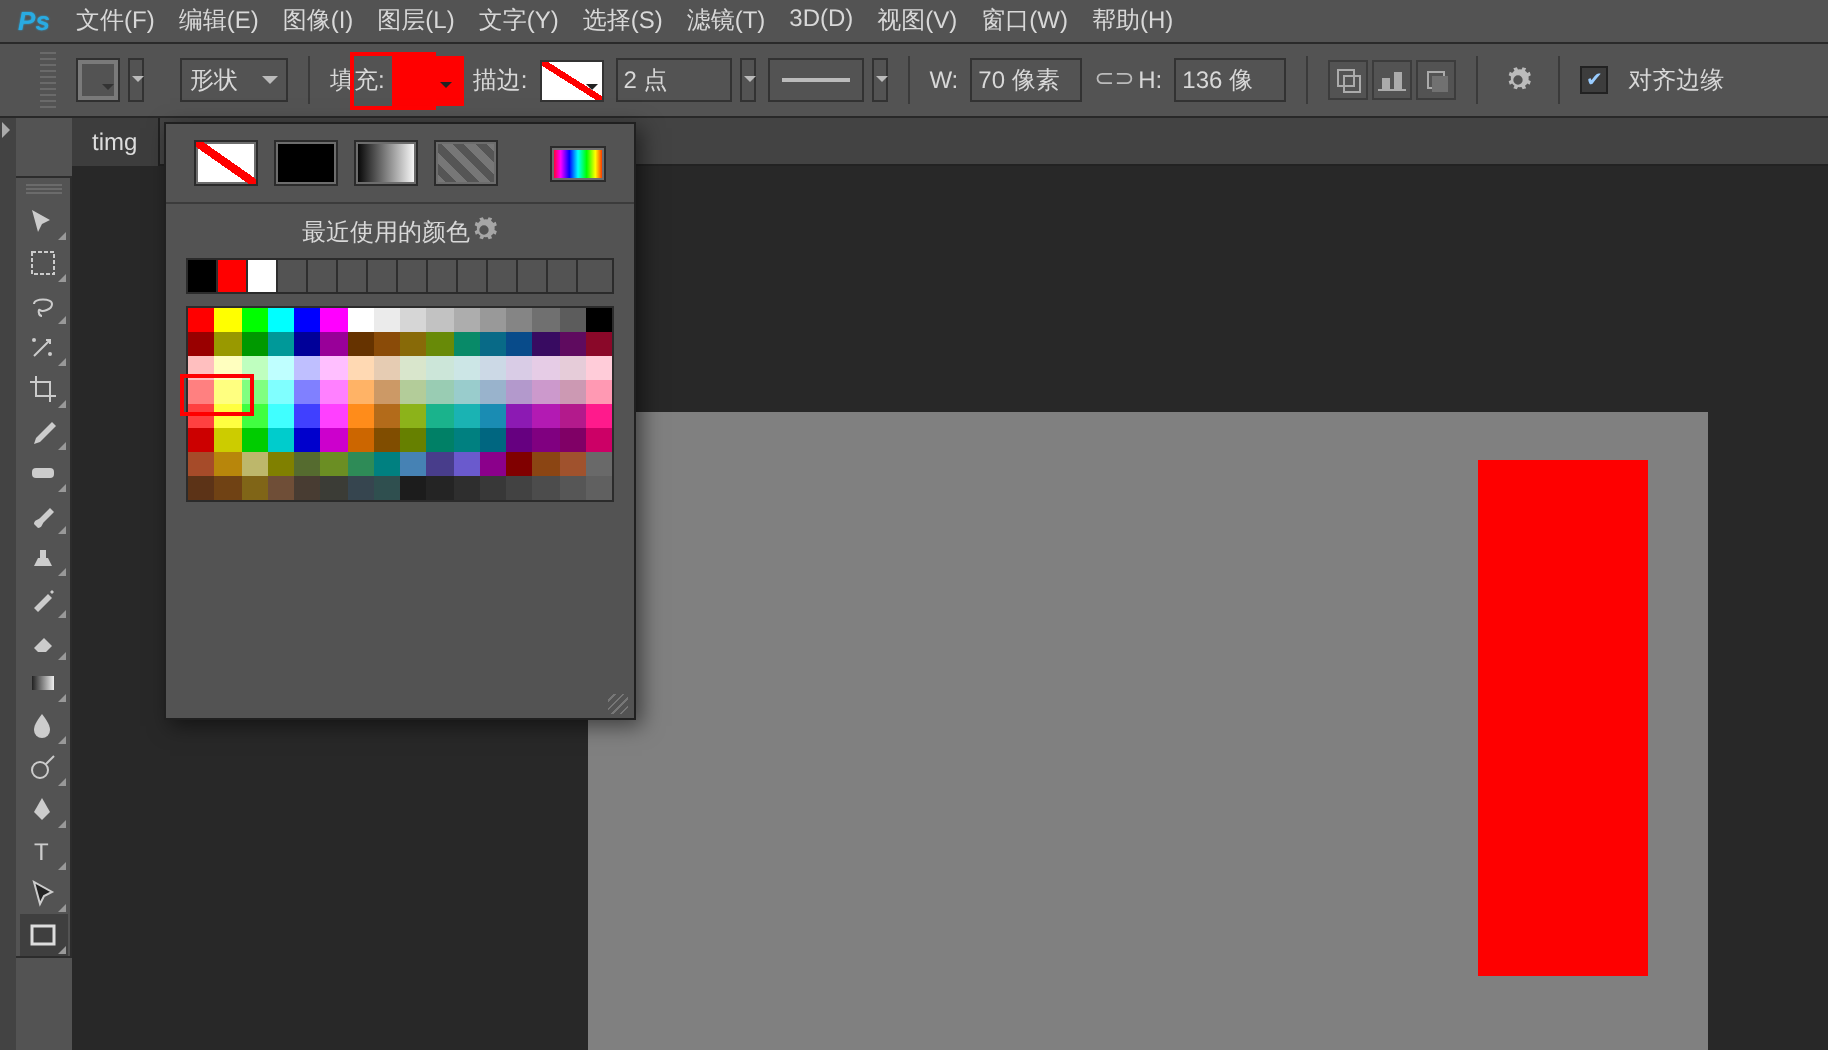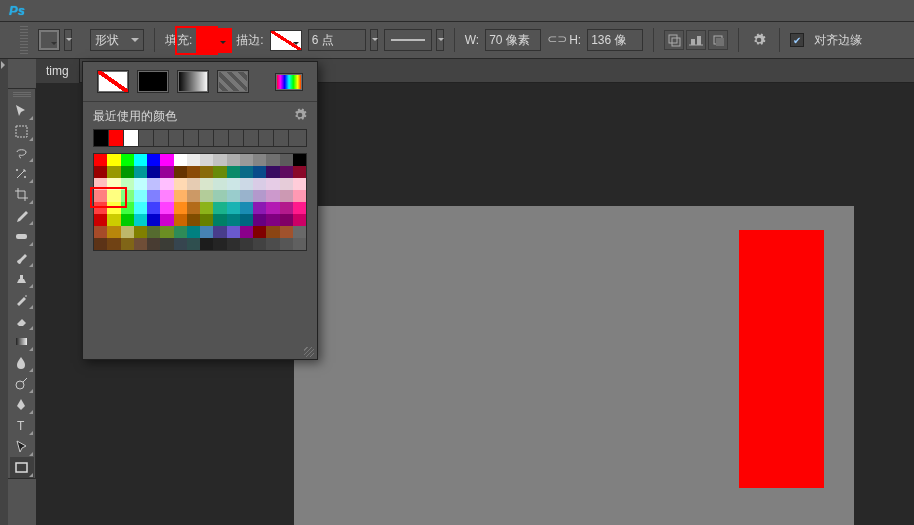--- a/index.html
+++ b/index.html
@@ -48,39 +48,52 @@
 .color-panel{position:absolute;left:82px;top:61px;width:236px;height:299px;background:#535353;border:1px solid #202020;box-shadow:3px 3px 10px rgba(0,0,0,0.5);z-index:50}
 .cp-row1{height:40px;display:flex;align-items:center;padding:0 14px;gap:8px;border-bottom:1px solid #3b3b3b}
 .sw-mode{width:32px;height:23px;border:1px solid #2b2b2b;box-shadow:inset 0 0 0 1px #6d6d6d}
 .sw-mode.none{background:#fff;position:relative}
 .sw-mode.none::after{content:"";position:absolute;left:0;right:0;top:0;bottom:0;background:linear-gradient(to top right,transparent 44%,red 44%,red 56%,transparent 56%)}
 .sw-mode.solid{background:#000}
 .sw-mode.grad{background:linear-gradient(to right,#000,#fff)}
 .sw-mode.pat{background:repeating-linear-gradient(45deg,#777 0 4px,#555 4px 8px)}
 .sw-mode.spectrum{background:linear-gradient(to right,red,magenta,blue,cyan,lime,yellow,red);width:28px;height:18px}
 .cp-row1 .spacer{flex:1}
-.cp-recent{padding:6px 10px 4px;display:flex;align-items:center;justify-content:space-between}
+.cp-recent{padding:6px 10px 4px;display:flex;align-items:center;justify-content:center}
 .cp-recent .gear{opacity:.8}
 .cp-recent-swatches{border:1px solid #2b2b2b;margin:0 10px;height:18px;display:flex}
 .cp-recent-swatches .s{width:15px;height:16px;border-right:1px solid #2e2e2e}
 .cp-main{border:1px solid #2b2b2b;margin:6px 10px 0;width:214px}
 .grid-row{display:flex}
 .c{width:13.375px;height:12px}
 .panel-resize{position:absolute;right:3px;bottom:2px;width:10px;height:10px;background:repeating-linear-gradient(135deg,transparent 0 2px,#777 2px 3px)}
 .hl-fill{position:absolute;left:175px;top:26px;width:43px;height:29px;border:2px solid red;z-index:60;pointer-events:none}
 .hl-recent{position:absolute;left:90px;top:187px;width:37px;height:21px;border:2px solid red;z-index:60;pointer-events:none}
 </style>
 </head>
 <body>
 
 <div class="hl-fill"></div>
 <div class="hl-recent"></div>
 
 <div class="menubar">
   <div class="ps-logo">Ps</div>
+  <div id="menu-items" style="display: flex;">
+      <div class="menu-item">文件(F)</div>
+      <div class="menu-item">编辑(E)</div>
+      <div class="menu-item">图像(I)</div>
+      <div class="menu-item">图层(L)</div>
+      <div class="menu-item">文字(Y)</div>
+      <div class="menu-item">选择(S)</div>
+      <div class="menu-item">滤镜(T)</div>
+      <div class="menu-item">3D(D)</div>
+      <div class="menu-item">视图(V)</div>
+      <div class="menu-item">窗口(W)</div>
+      <div class="menu-item">帮助(H)</div>
+    </div>
 </div>
 
 <div class="optbar">
   <div class="tab-handle"></div>
   <div class="opt-gray-box"></div>
   <div class="dd"></div>
   <div style="width:6px"></div>
   <div class="shape-dd">
     <span>形状</span>
     <span class="tri"></span>
@@ -88,21 +101,21 @@
   <div class="divider"></div>
   <span class="lbl">填充:</span>
   <div class="swatch-btn red">
       <span class="tri"></span>
     </div>
   <span class="lbl">描边:</span>
   <div class="swatch-btn none">
       <span class="tri"></span>
     </div>
   <div class="field pts">
-      <span>6 点</span>
+      <span>2 点</span>
     </div>
   <div class="dd"></div>
   <div class="stroke-prev">
       <div class="line"></div>
     </div>
   <div class="dd"></div>
   <div class="divider"></div>
   <span class="lbl">W:</span>
   <div class="wf">
       <span>70 像素</span>

